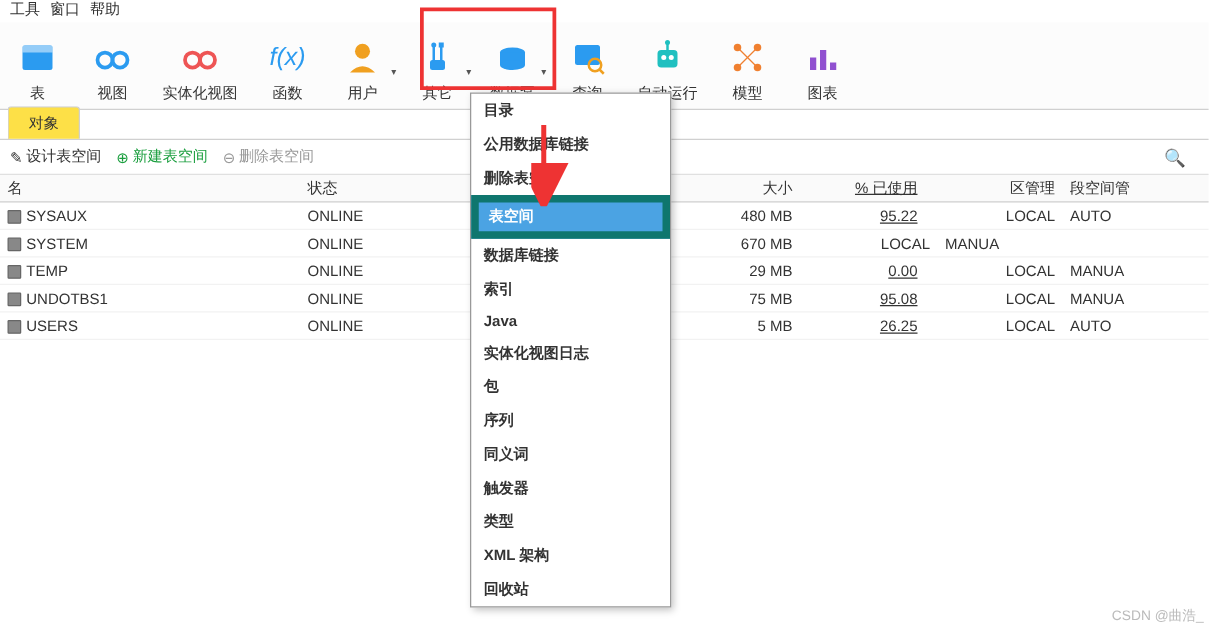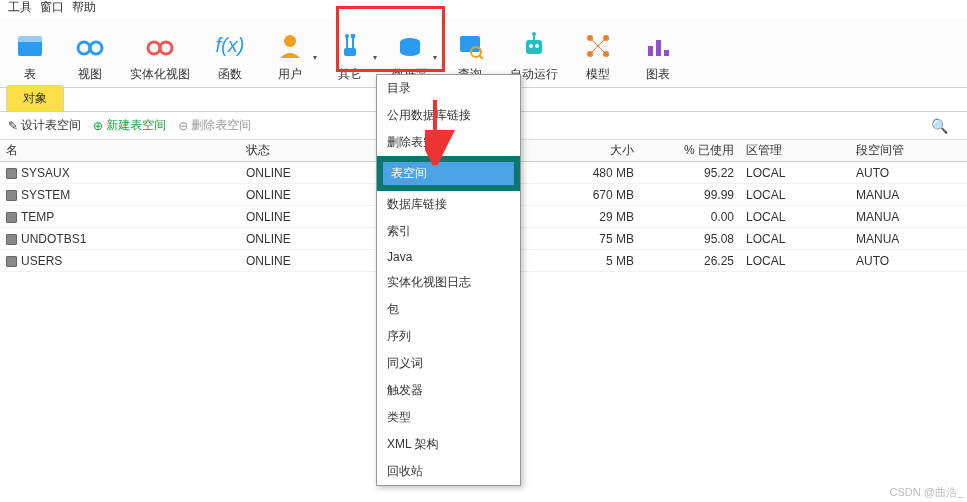--- a/index.html
+++ b/index.html
@@ -17,27 +17,27 @@
     .toolbar-item { display: flex; align-items: center; gap: 3px; font-size: 12px; color: #333; }
     .toolbar-item.green { color: #1a9e3e; }
     .toolbar-item.grey { color: #999; }
     .search-icon { margin-left: auto; color: #888; font-size: 14px; padding-right: 10px;}
     .grid-header { display: flex; border-bottom: 1px solid #d0d0d0; background: #fafafa; height: 22px; align-items: center; }
     .grid-header div, .grid-row div { padding: 3px 6px; font-size: 12px; overflow: hidden; white-space: nowrap; }
     .col-name { width: 240px; }
     .col-status { width: 120px; }
     .col-gap { width: 180px; }
     .col-size { width: 100px; text-align: right; }
-    .col-pct { width: 100px; text-align: right; }
-    .col-ext { width: 110px; }
+    .col-pct { width: 100px; text-align: right; text-decoration: underline; }
+    .col-ext { width: 110px; text-align: right; }
     .col-seg { width: 100px; }
     .grid-body { }
     .grid-row { display: flex; height: 22px; align-items: center; border-bottom: 1px solid #f2f2f2; }
     .db-icon { display:inline-block; width:11px; height:11px; background:#888; border:1px solid #666; margin-right:4px; vertical-align:middle; border-radius:1px;}
-    .dropdown { position: absolute; left: 376px; top: 74px; width: 145px; background: #fff; border: 1px solid #999; box-shadow: 2px 2px 6px rgba(0,0,0,0.25); z-index: 10; }
+    .dropdown { position: absolute; left: 376px; top: 74px; width: 161px; background: #fff; border: 1px solid #999; box-shadow: 2px 2px 6px rgba(0,0,0,0.25); z-index: 10; font-weight: bold; }
     .dropdown-item { padding: 5px 10px; font-size: 12px; }
     .dropdown-item.highlighted { background: #4ba3e3; color: #fff; border: 6px solid #0f766e; padding: 3px 8px; }
     .red-arrow { position: absolute; left: 425px; top: 95px; z-index: 20; pointer-events:none; }
     .red-box-ribbon { position:absolute; left:336px; top:6px; width:109px; height:66px; border:3px solid #e33; z-index:5; pointer-events:none;}
     .watermark { position: absolute; right: 4px; bottom: 2px; font-size: 11px; color: #bbb; margin-top: 20px; }
   </style>
 </head>
 <body>
 
 <div class="menubar">
@@ -203,21 +203,20 @@
       <div class="col-size">480 MB</div>
       <div class="col-pct">95.22</div>
       <div class="col-ext">LOCAL</div>
       <div class="col-seg">AUTO</div>
     </div>
     <div class="grid-row">
       <div class="col-name"><span class="db-icon"></span>SYSTEM</div>
       <div class="col-status">ONLINE</div>
       <div class="col-gap"></div>
       <div class="col-size">670 MB</div>
-      <div class="col-pct">99.99</div>
       <div class="col-ext">LOCAL</div>
       <div class="col-seg">MANUA</div>
     </div>
     <div class="grid-row">
       <div class="col-name"><span class="db-icon"></span>TEMP</div>
       <div class="col-status">ONLINE</div>
       <div class="col-gap"></div>
       <div class="col-size">29 MB</div>
       <div class="col-pct">0.00</div>
       <div class="col-ext">LOCAL</div>

